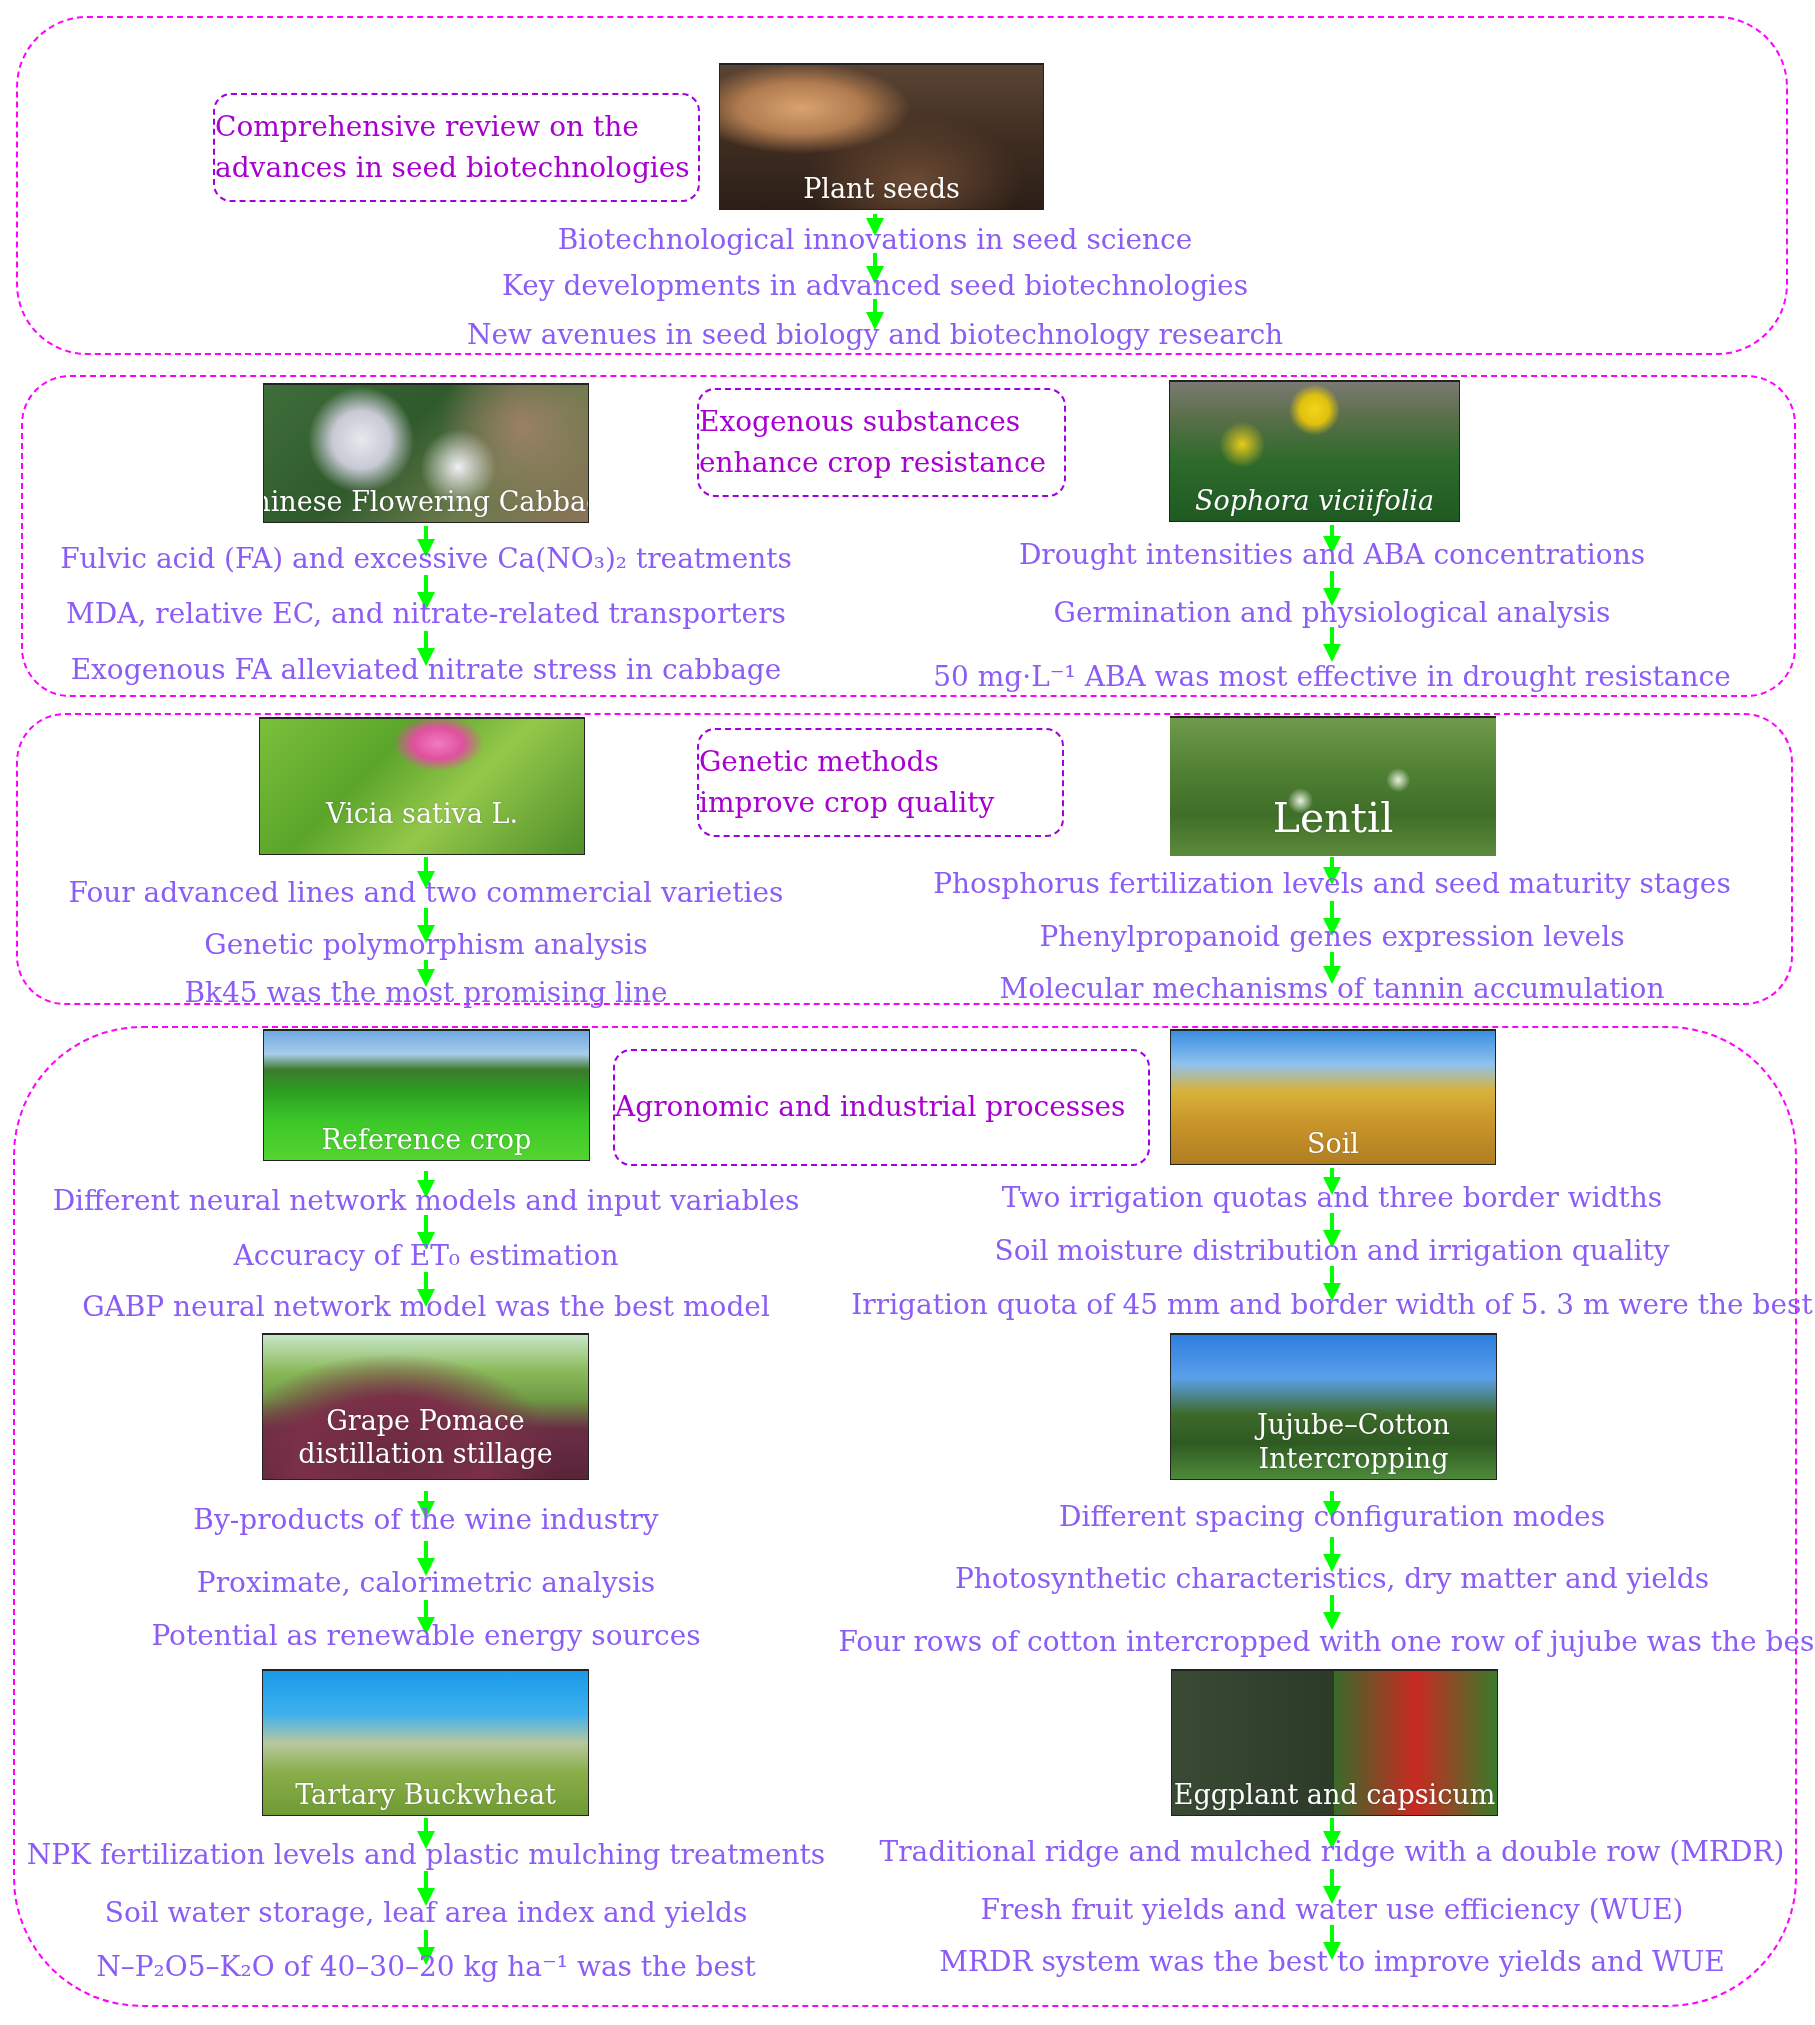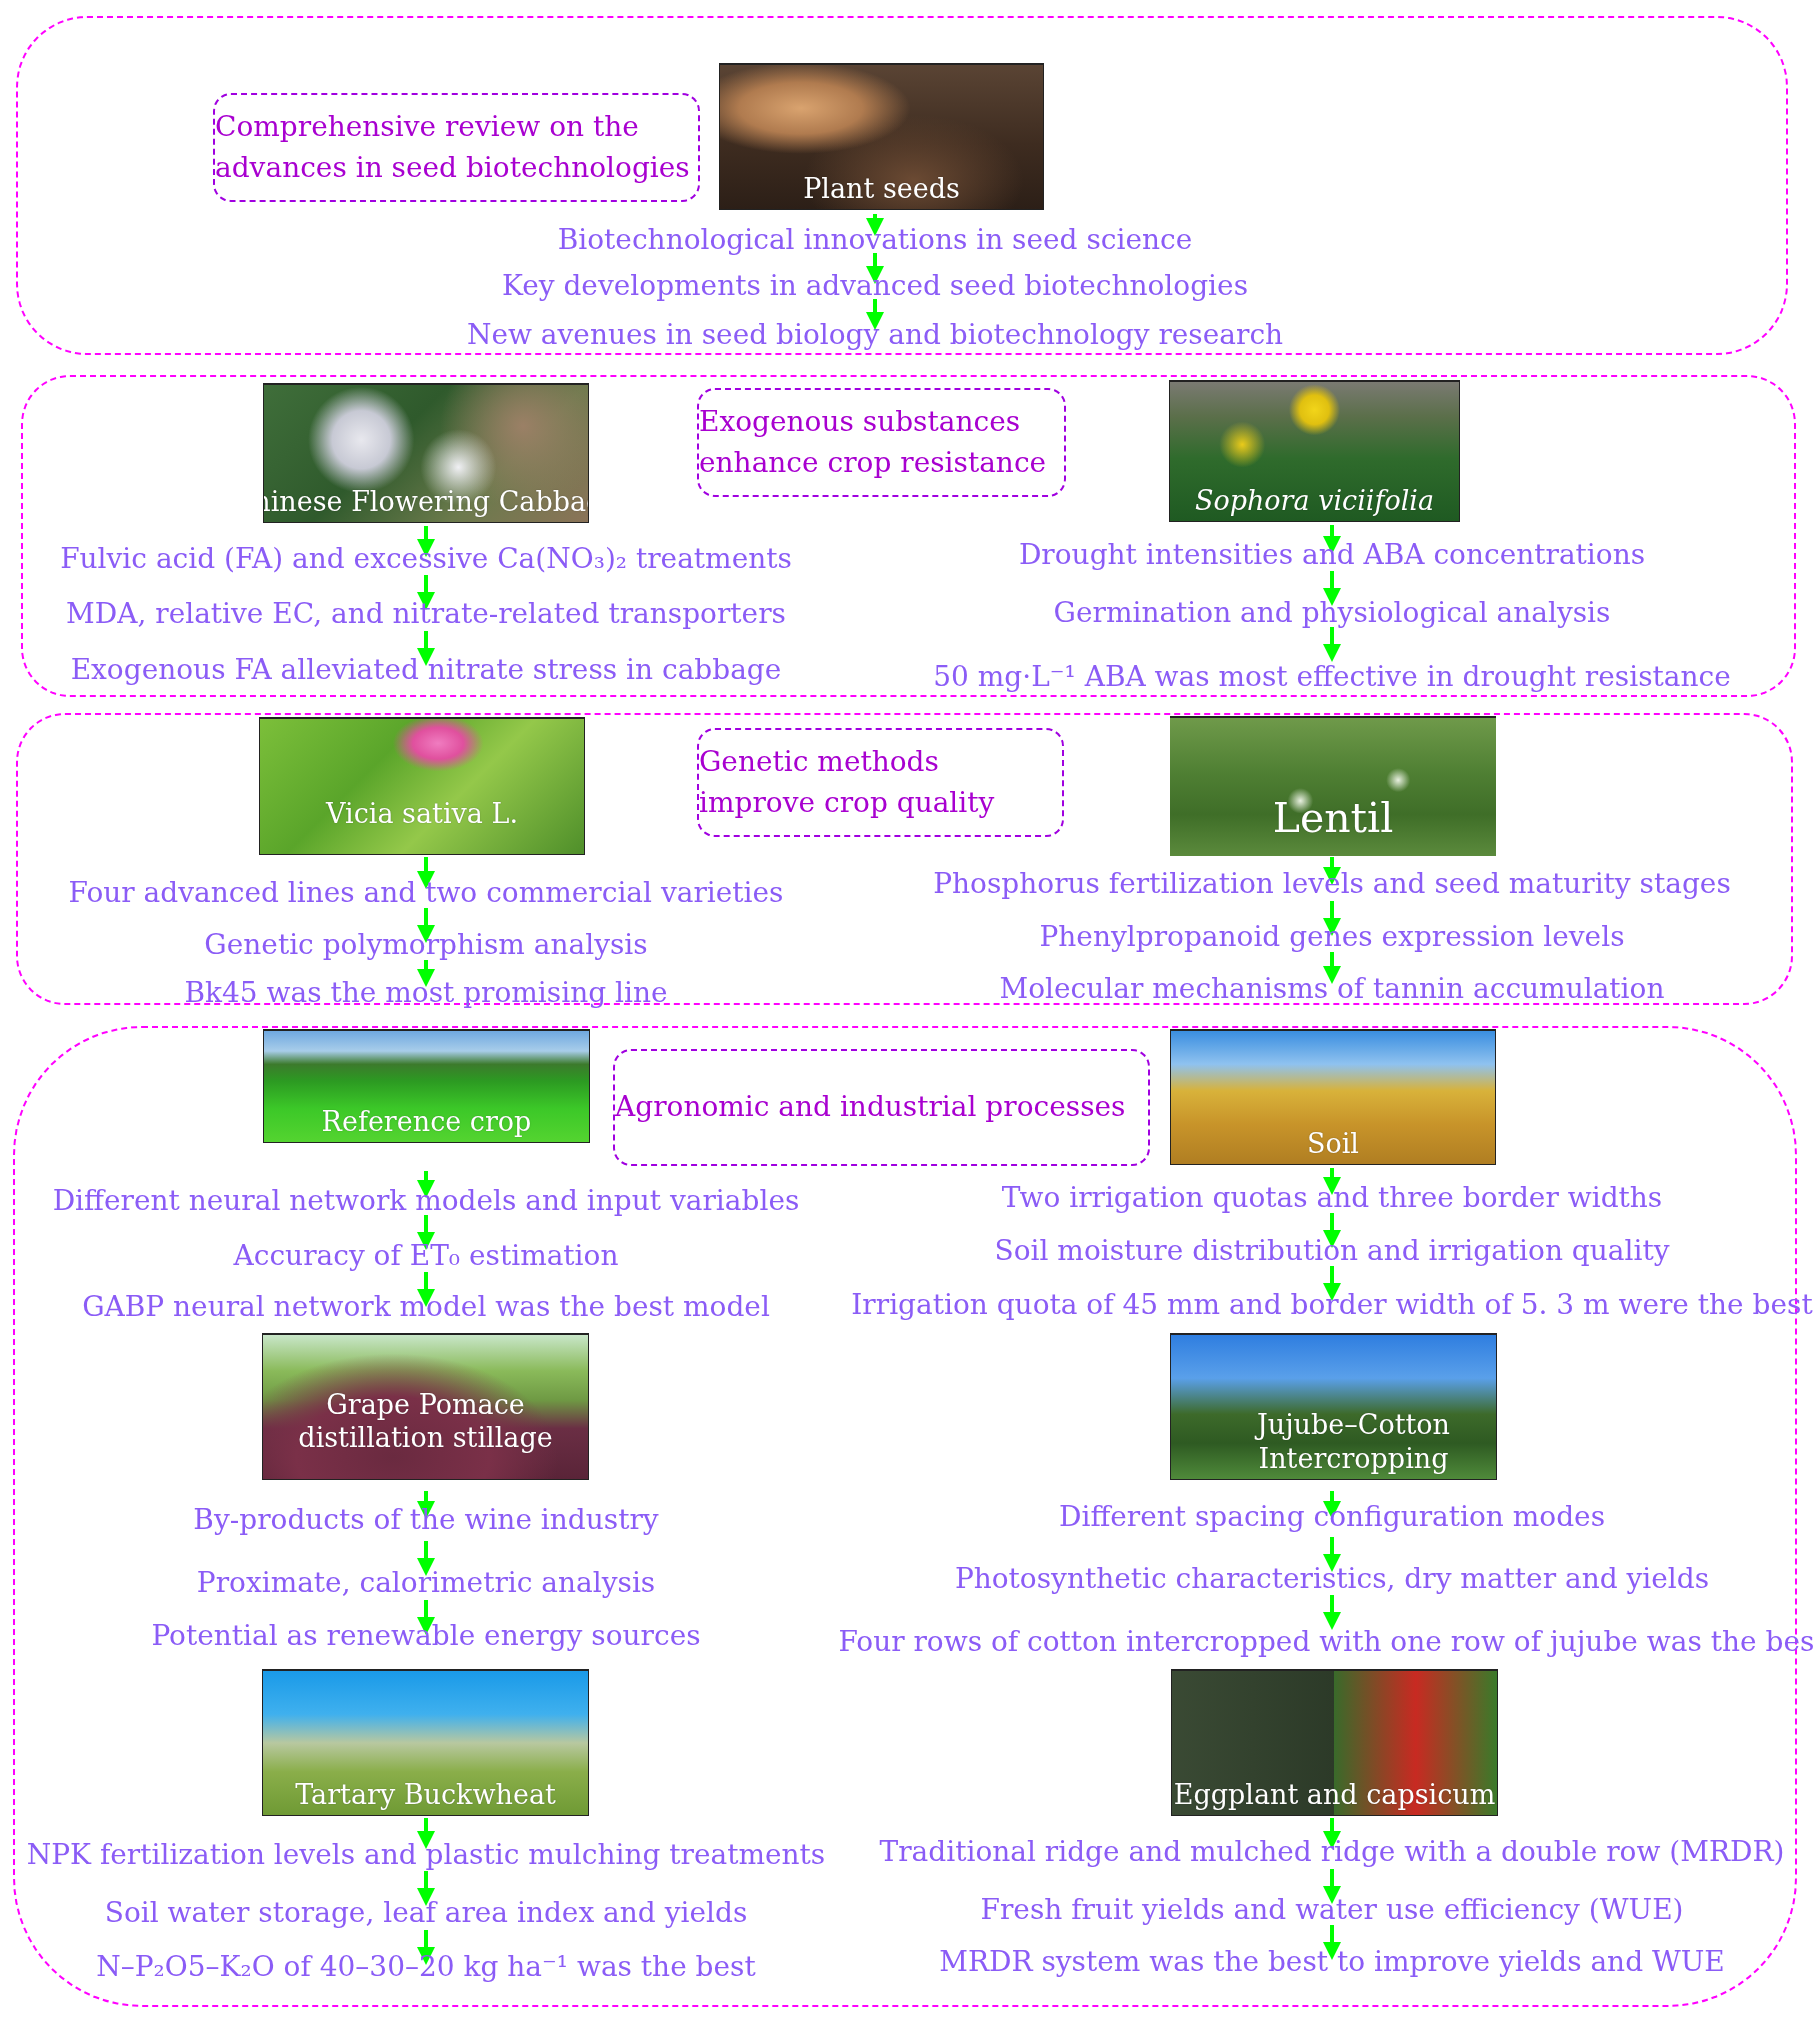--- a/index.html
+++ b/index.html
@@ -169,21 +169,21 @@
     <div class="head" style="top:14.2px;"></div>
   </div>
 <div class="step" style="left:1332px; top:975px;">Molecular mechanisms  of  tannin accumulation</div>
 
 <div class="section" style="left:13.3px; top:1026px; width:1784px; height:981px; border-radius:129px;"></div>
 
 <div class="header-box" style="left:613px; top:1049px; width:537px; height:117px;">
   <span>Agronomic and industrial processes</span>
 </div>
 
-<div class="photo bg-refcrop" style="left:263px; top:1029px; width:327px; height:114px;">
+<div class="photo bg-refcrop" style="left:263px; top:1029px; width:327px; height:132px;">
   <span class="caption">Reference crop</span>
 </div>
 <div class="photo bg-wheat" style="left:1170px; top:1029px; width:326px; height:136px;">
   <span class="caption">Soil</span>
 </div>
 
 <div class="arrow" style="left:426px; top:1171px;">
     <div class="shaft" style="top:0; height:9.8px;"></div>
     <div class="head" style="top:9px;"></div>
   </div>
@@ -209,21 +209,21 @@
     <div class="head" style="top:17px;"></div>
   </div>
 <div class="step" style="left:1332px; top:1237px;">Soil moisture distribution and irrigation quality</div>
 <div class="arrow" style="left:1332px; top:1266px;">
     <div class="shaft" style="top:0; height:18px;"></div>
     <div class="head" style="top:17px;"></div>
   </div>
 <div class="step" style="left:1332px; top:1291px;">Irrigation quota of 45 mm  and  border width  of  5. 3  m  were the  best</div>
 
 <div class="photo bg-grape" style="left:262px; top:1333px; width:327px; height:147px;">
-  <span class="caption" style="padding-bottom:24px;">
+  <span class="caption" style="padding-bottom:8px;">
     <span style="display:block;">Grape Pomace</span>
     <span style="display:block;">distillation stillage</span>
   </span>
 </div>
 <div class="photo bg-jujube" style="left:1170px; top:1333px; width:327px; height:147px;">
   <span class="caption" style="margin-left:40px;">
     <span style="display:block;">Jujube–Cotton</span>
     <span style="display:block;">Intercropping</span>
   </span>
 </div>

